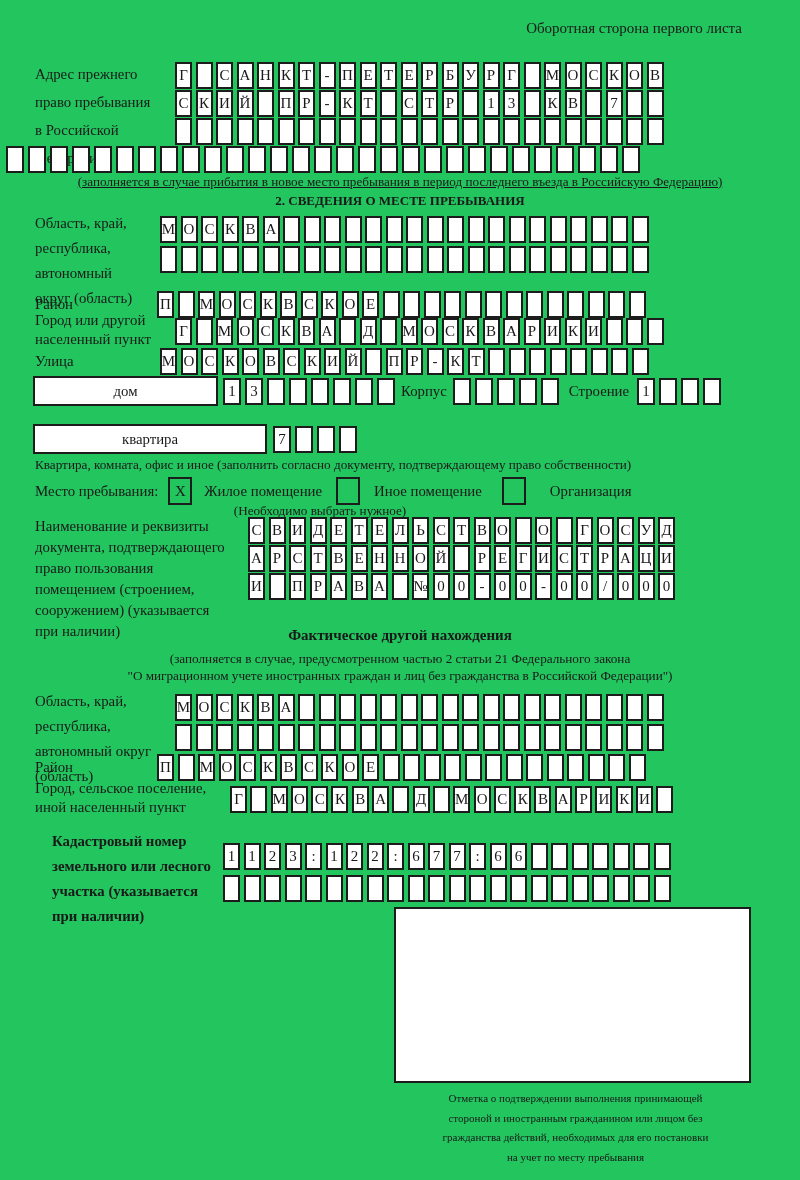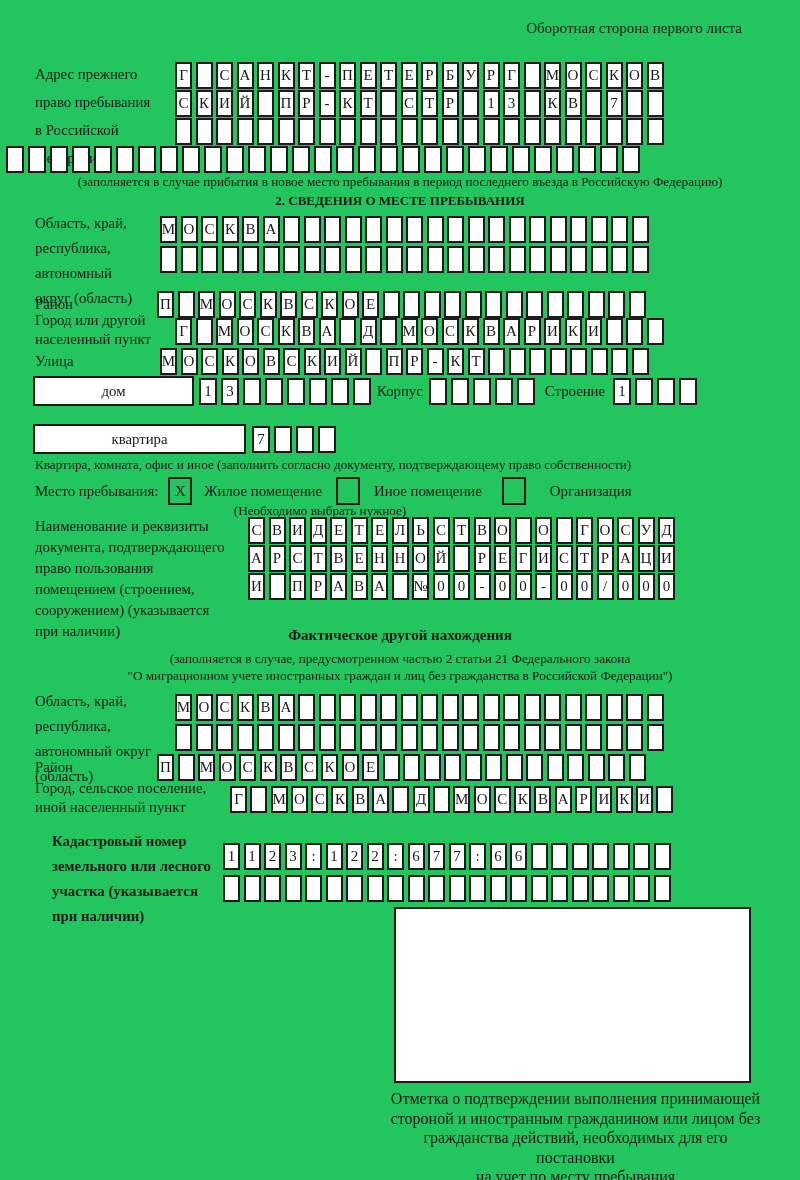--- a/index.html
+++ b/index.html
@@ -19,21 +19,21 @@
         margin-right:var(--cm);display:inline-flex;align-items:center;justify-content:center;
         font-size:15px;line-height:1;background:#fff;}
   .gap3 .cellrow + .cellrow{margin-top:3px;}
   .gap5 .cellrow + .cellrow{margin-top:5px;}
   .bigbox{box-sizing:border-box;border:2px solid #1c1c1c;height:30px;display:flex;flex:none;
           align-items:center;justify-content:center;font-size:14.8px;background:#fff;}
   .inline{display:flex;align-items:center;}
   .chk{box-sizing:border-box;flex:none;width:24px;height:28px;border:2px solid #1c1c1c;
        display:inline-flex;align-items:center;justify-content:center;font-size:15px;}
   .stamp{box-sizing:border-box;border:2px solid #1c1c1c;background:#fff;}
-  .scap{font-size:16px;line-height:19.5px;text-align:center;}
+  .scap{font-size:11px;line-height:19.5px;text-align:center;}
   .rowlabel{font-size:14.8px;white-space:nowrap;}
 </style>
 </head>
 <body>
 
 <div class="page">
 
   <div class="abs" style="top:20px;right:58px;font-size:15px;">Оборотная сторона первого листа</div>
 
   <div class="abs" style="left:35px;top:60px;width:140px;">
@@ -146,21 +146,21 @@
       <span class="cell"></span>
       <span class="cell"></span>
       <span class="cell"></span>
       <span class="cell"></span>
       <span class="cell"></span>
       <span class="cell"></span>
       <span class="cell"></span>
       <span class="cell"></span>
       <span class="cell"></span>
     </div>
-  <div class="abs cap center" style="top:174px;">(заполняется в случае прибытия в новое место пребывания в период последнего въезда в Российскую Федерацию)</div>
+  <div class="abs cap center" style="top:174px;text-decoration:underline;">(заполняется в случае прибытия в новое место пребывания в период последнего въезда в Российскую Федерацию)</div>
 
   <div class="abs center b" style="top:193px;font-size:13px;">2. СВЕДЕНИЯ О МЕСТЕ ПРЕБЫВАНИЯ</div>
 
   <div class="abs" style="left:35px;top:211px;">
     <div class="lbl25">Область, край,</div>
     <div class="lbl25">республика,</div>
     <div class="lbl25">автономный</div>
     <div class="lbl25">округ (область)</div>
   </div>
   <div class="abs gap3" style="left:160px;top:216px;">
@@ -299,21 +299,21 @@
       <span class="cell"></span>
       <span class="cell"></span>
       <span class="cell"></span>
       <span class="cell"></span>
       <span class="cell"></span>
       <span class="cell"></span>
       <span class="cell"></span>
     </div>
 
   <div class="abs inline" style="left:33px;top:376px;">
-    <div class="bigbox" style="width:161px;">дом</div>
+    <div class="bigbox" style="width:185px;">дом</div>
     <div class="cellrow" style="margin-left:5px;--cw:18px;--cm:4px;">
         <span class="cell">1</span>
         <span class="cell">3</span>
         <span class="cell"></span>
         <span class="cell"></span>
         <span class="cell"></span>
         <span class="cell"></span>
         <span class="cell"></span>
         <span class="cell"></span>
       </div>
@@ -328,21 +328,21 @@
     <div class="rowlabel" style="margin:0 8px 0 6px;">Строение</div>
     <div class="cellrow" style="--cw:18px;--cm:4px;">
         <span class="cell">1</span>
         <span class="cell"></span>
         <span class="cell"></span>
         <span class="cell"></span>
       </div>
   </div>
 
   <div class="abs inline" style="left:33px;top:424px;">
-    <div class="bigbox" style="width:213px;">квартира</div>
+    <div class="bigbox" style="width:234px;">квартира</div>
     <div class="cellrow" style="margin-left:6px;--cw:18px;--cm:4px;">
         <span class="cell">7</span>
         <span class="cell"></span>
         <span class="cell"></span>
         <span class="cell"></span>
       </div>
   </div>
   <div class="abs cap" style="left:35px;top:457px;">Квартира, комната, офис и иное (заполнить согласно документу, подтверждающему право собственности)</div>
 
   <div class="abs inline" style="left:35px;top:477px;">

